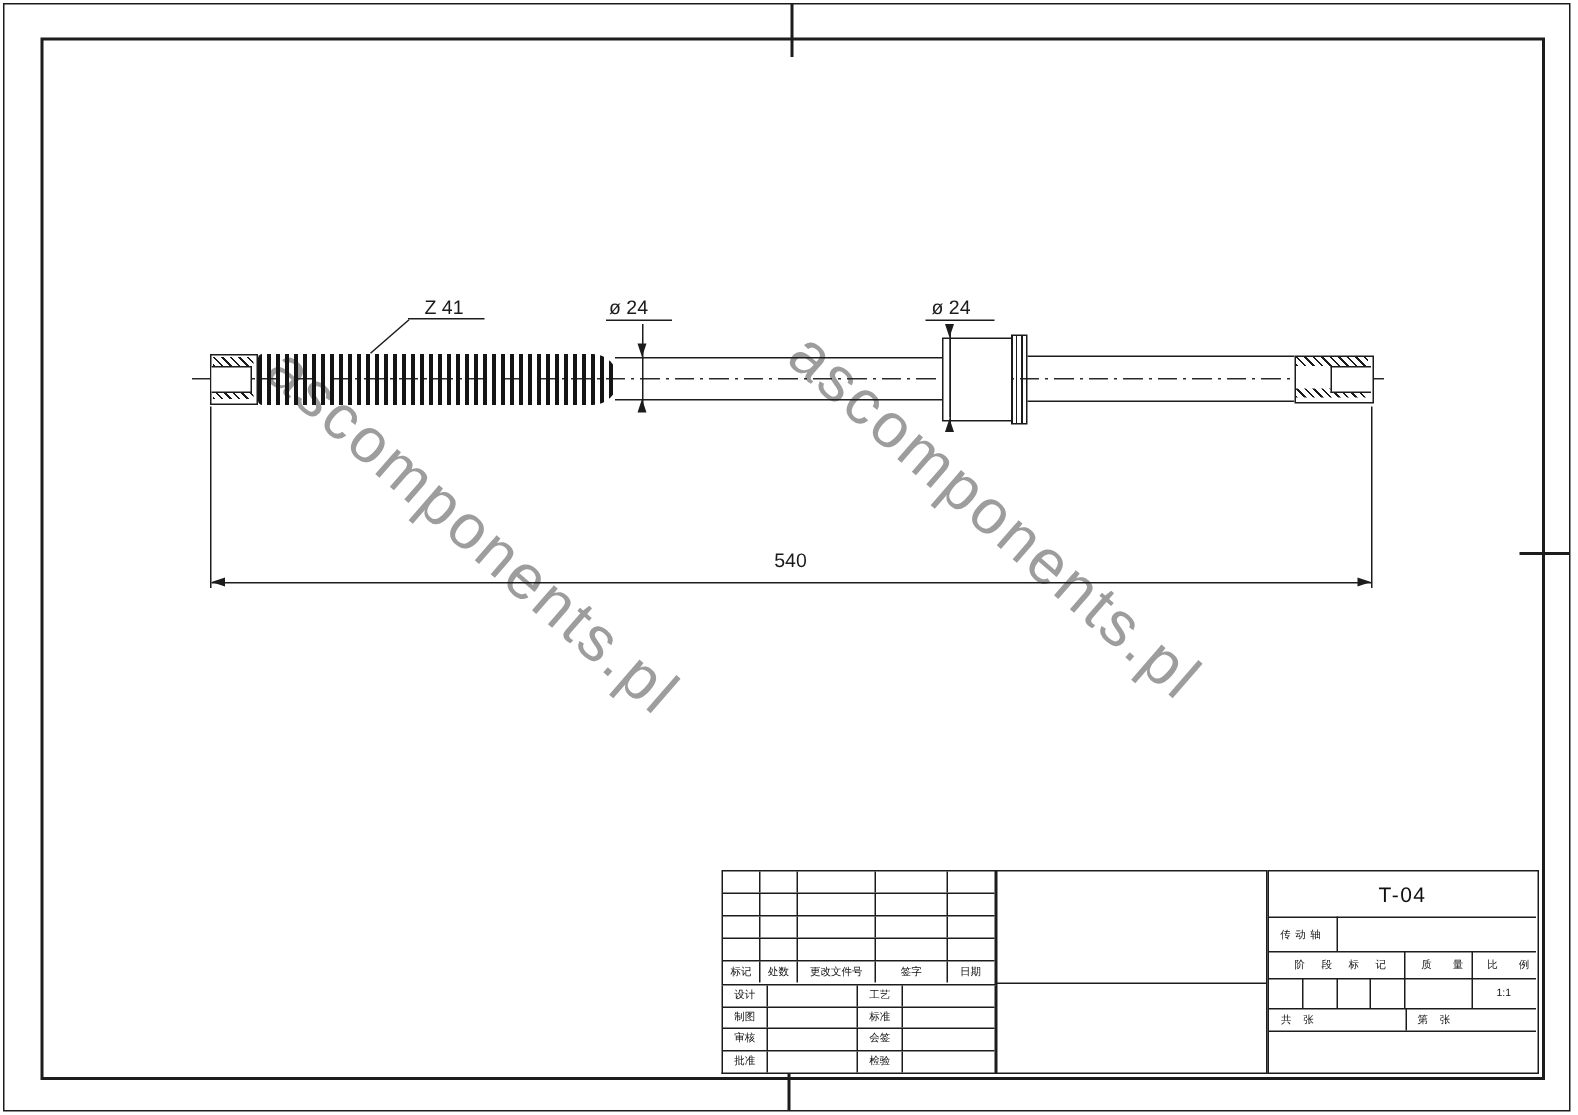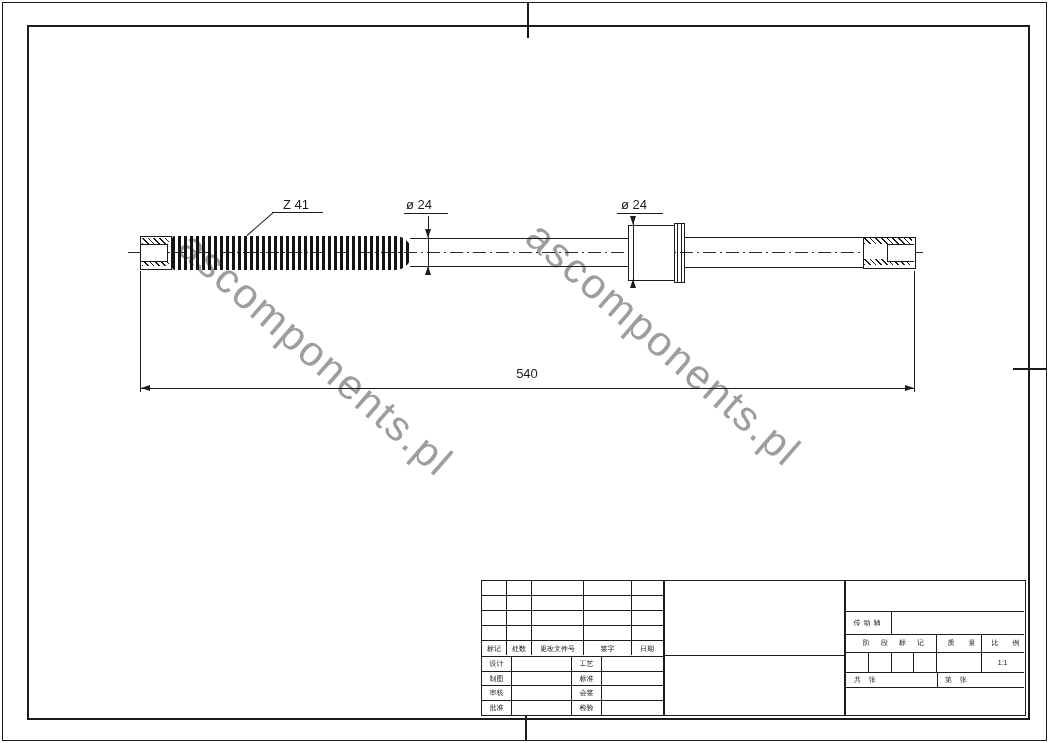--- a/index.html
+++ b/index.html
@@ -187,20 +187,21 @@
     <div class="abs titleblock-line-h" style="left:0;top:91px;width:178px;"></div>
     <div class="abs titleblock-line-h" style="left:0;top:106px;width:178px;"></div>
     <div class="abs titleblock-line-v" style="left:45px;top:30px;height:23px;"></div>
     <div class="abs titleblock-line-v" style="left:90px;top:53px;height:38px;"></div>
     <div class="abs titleblock-line-v" style="left:135px;top:53px;height:38px;"></div>
     <div class="abs titleblock-line-v" style="left:22px;top:71px;height:20px;"></div>
     <div class="abs titleblock-line-v" style="left:45px;top:71px;height:20px;"></div>
     <div class="abs titleblock-line-v" style="left:67px;top:71px;height:20px;"></div>
     <div class="abs titleblock-line-v" style="left:91px;top:91px;height:15px;"></div>
 
+    <div class="tb-text t04" style="left:0;top:0;width:178px;height:30px;">T-04</div>
     <div class="tb-text tiny" style="left:0;top:30px;width:45px;height:23px;letter-spacing:3px;">传动轴</div>
     <div class="tb-text tiny" style="left:0;top:53px;width:90px;height:18px;letter-spacing:11px;padding-left:8px;">阶段标记</div>
     <div class="tb-text tiny" style="left:90px;top:53px;width:45px;height:18px;letter-spacing:14px;padding-left:10px;">质量</div>
     <div class="tb-text tiny" style="left:135px;top:53px;width:43px;height:18px;letter-spacing:14px;padding-left:10px;">比例</div>
     <div class="tb-text tiny" style="left:135px;top:71px;width:43px;height:20px;">1:1</div>
     <div class="tb-text tiny" style="left:0;top:91px;width:91px;height:15px;justify-content:space-between;padding:0 8px;box-sizing:border-box;white-space:pre;">共    张</div>
     <div class="tb-text tiny" style="left:91px;top:91px;width:87px;height:15px;justify-content:space-between;padding:0 8px;box-sizing:border-box;white-space:pre;">第    张</div>
   </div>
 
 </div>

